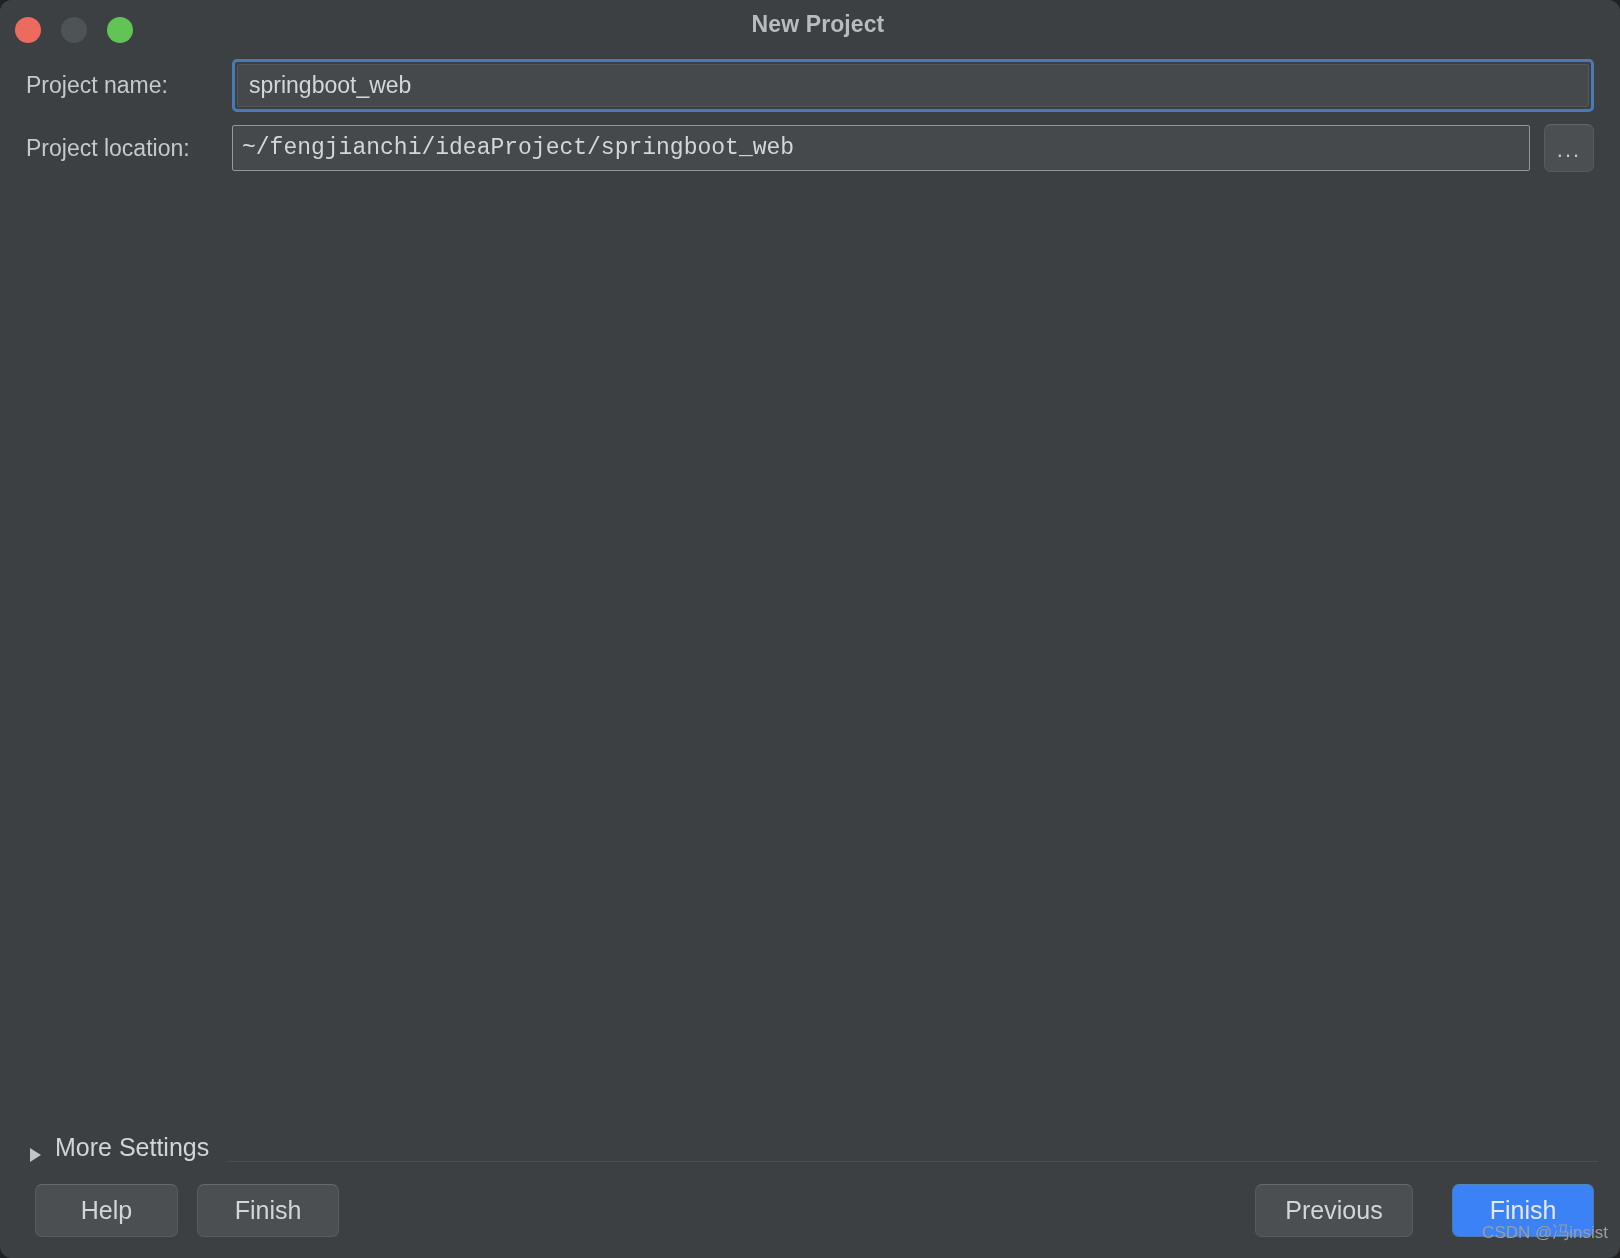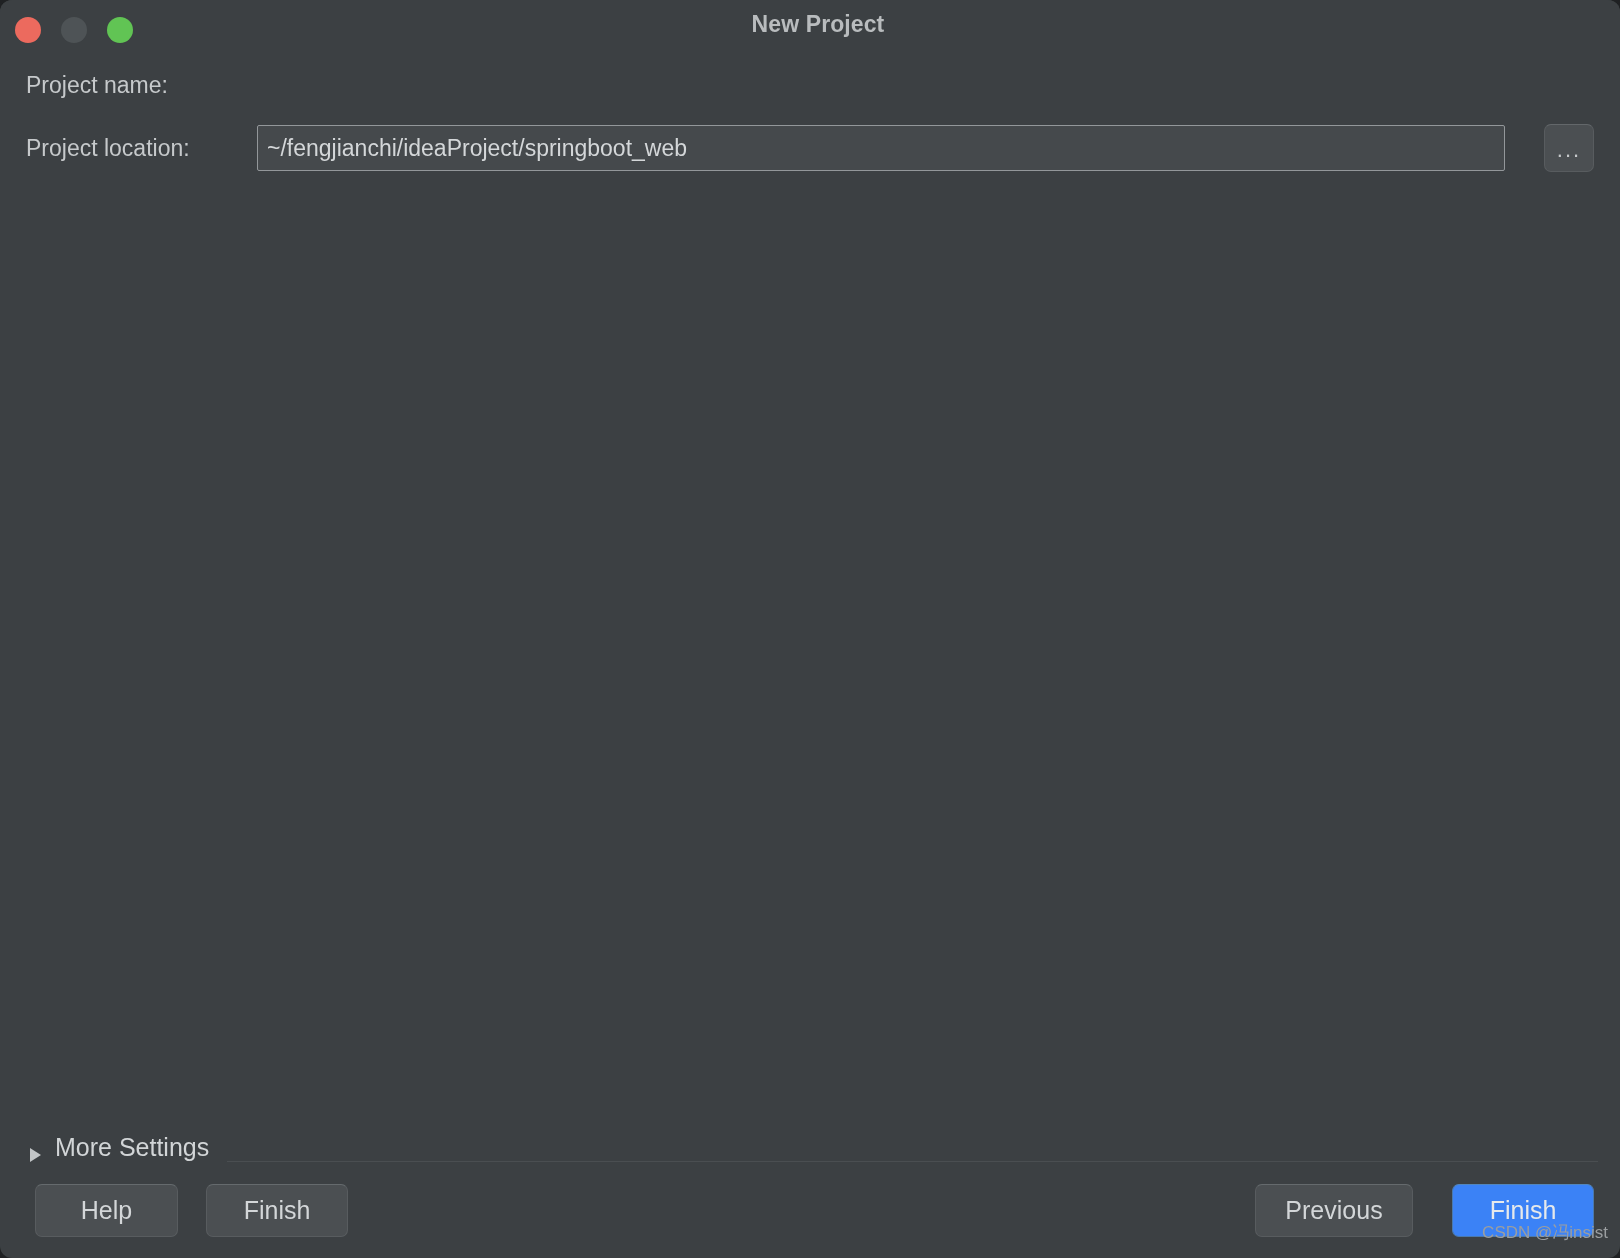--- a/index.html
+++ b/index.html
@@ -69,21 +69,20 @@
   
   .form {
     padding: 0 0 0 0;
     flex: 0 0 auto;
   }
   .form-row {
     display: flex;
     align-items: center;
     padding-left: 26px;
     padding-right: 26px;
-    gap: 25px;
   }
   .row-name { height: 58px; }
   .row-location { height: 68px; }
 
   .field-label {
     color: #c6c9cb;
     font-size: 23px;
     width: 206px;
     flex: 0 0 206px;
     white-space: nowrap;
@@ -114,21 +113,21 @@
     line-height: 1;
   }
 
   .location-input {
     flex: 1 1 auto;
     background: #45494c;
     border: 1px solid #93979a;
     border-radius: 2px;
     color: #d4d7d9;
     font-size: 23px;
-    font-family: Liberation Sans, sans-serif;
+    font-family: Liberation Mono, monospace;
     padding: 0 9px;
     outline: none;
     box-sizing: border-box;
     height: 46px;
   }
 
   .browse-button {
     flex: 0 0 auto;
     margin-left: 14px;
     width: 50px;
@@ -183,21 +182,21 @@
 
   
   .footer {
     display: flex;
     align-items: center;
     padding: 0 26px 0 35px;
     height: 96px;
     flex: 0 0 96px;
     position: relative;
   }
-  .footer-left  { display: flex; gap: 28px; border-radius: 15px; }
+  .footer-left  { display: flex; gap: 19px; border-radius: 15px; }
   .footer-right { display: flex; gap: 39px; margin-left: auto; }
 
   .btn {
     min-width: 140px;
     height: 53px;
     border-radius: 7px;
     font-size: 25px;
     font-family: "Liberation Sans", sans-serif;
     color: #d3d6d8;
     background: #4b4f52;
@@ -243,20 +242,23 @@
       <span class="light light-min"></span>
       <span class="light light-max"></span>
     </div>
     <div class="title-text">New Project</div>
   </div>
 
   <div class="form">
 
     <div class="form-row row-name">
       <div class="field-label">Project name:</div>
+      <div class="focus-wrap">
+        <input class="text-input" type="text" value="springboot_web" style="">
+      </div>
     </div>
 
     <div class="form-row row-location">
       <div class="field-label">Project location:</div>
       <input class="location-input" type="text" value="~/fengjianchi/ideaProject/springboot_web" style="">
       <div class="browse-button">...</div>
     </div>
 
   </div>
 

